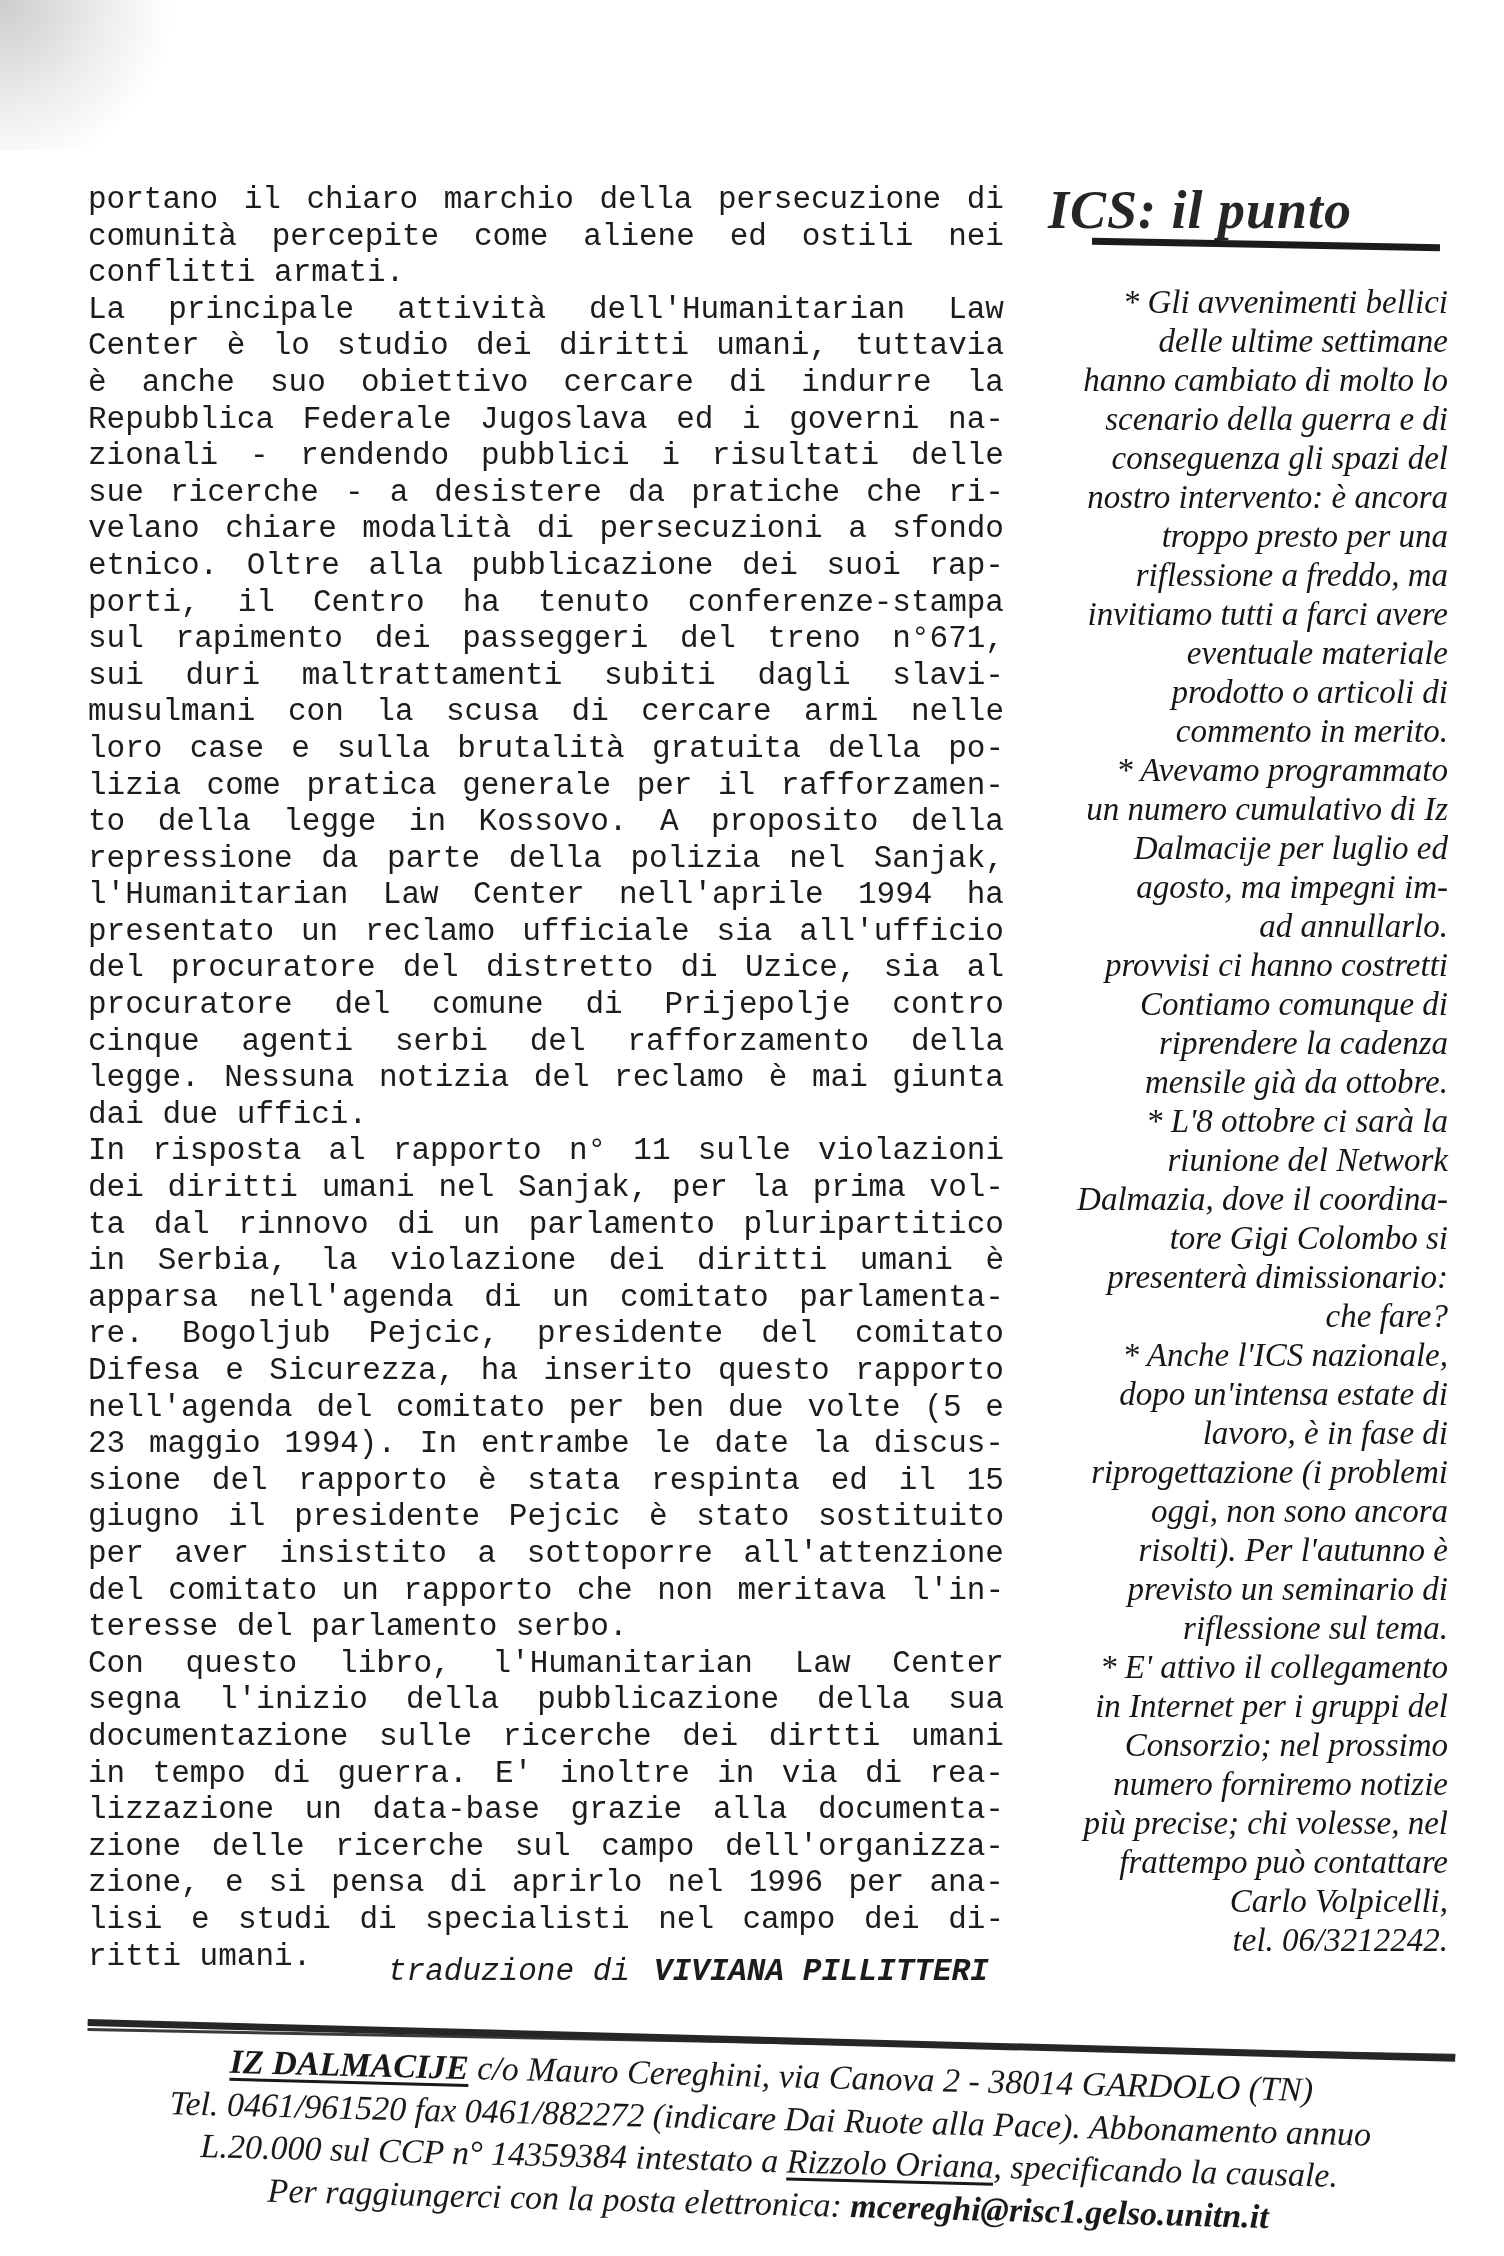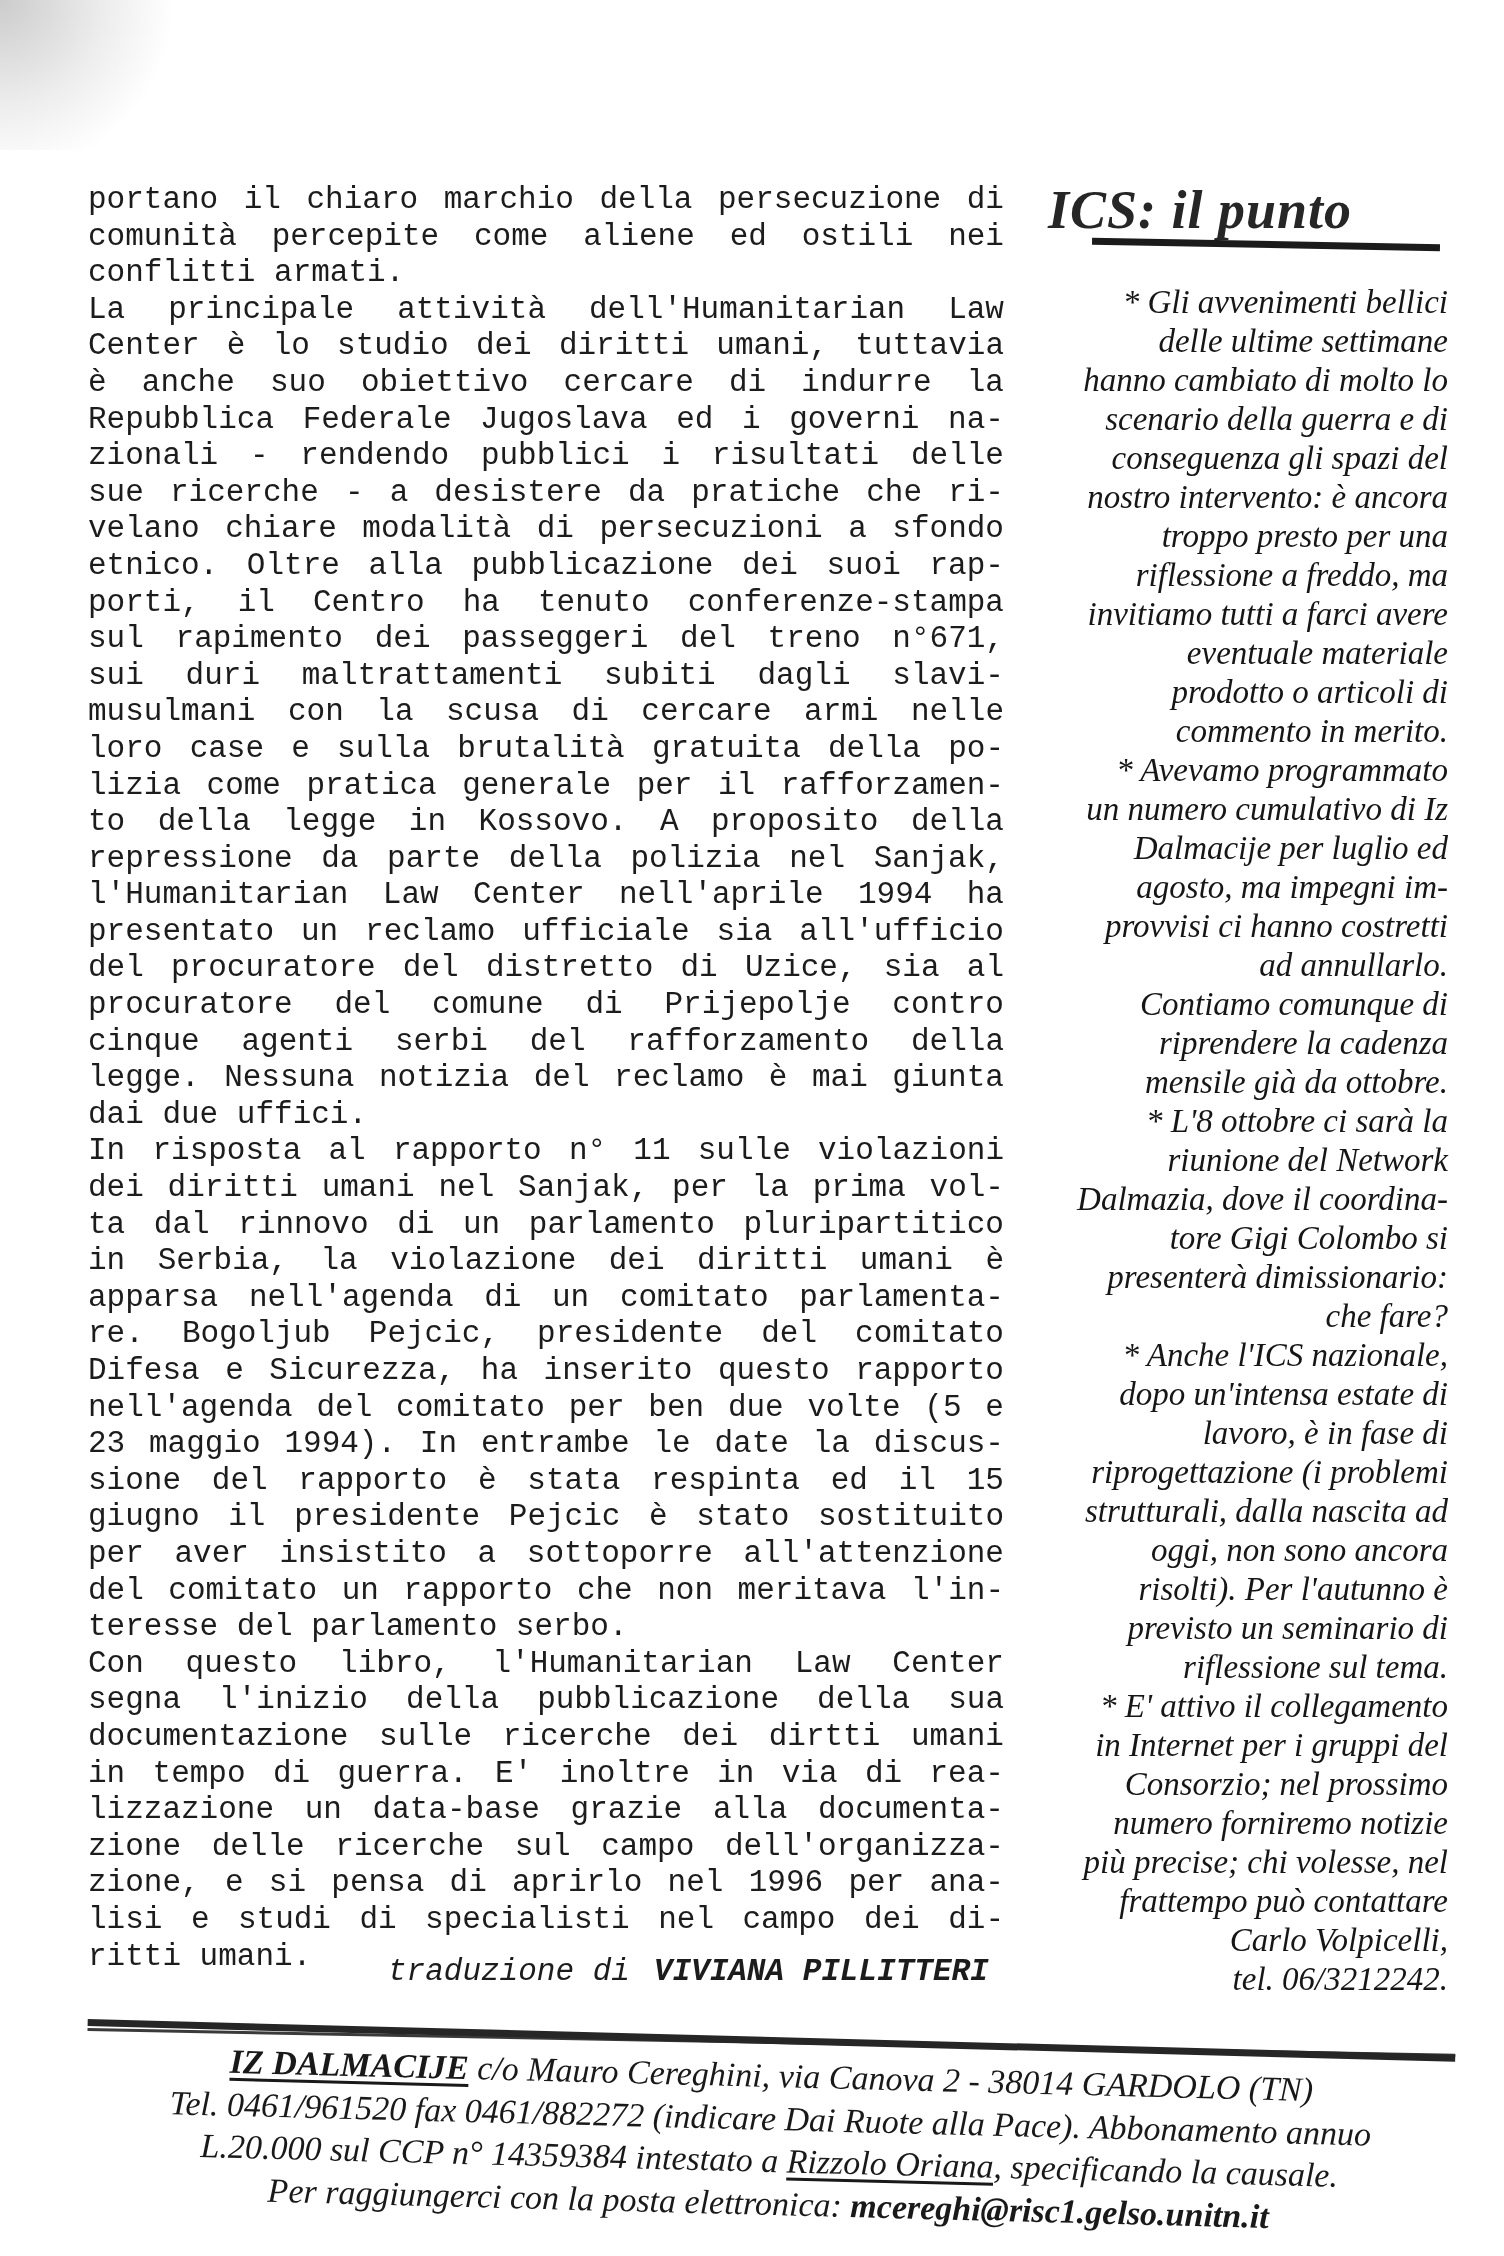--- a/index.html
+++ b/index.html
@@ -532,36 +532,35 @@
         <div class="sline">troppo presto per una</div>
         <div class="sline">riflessione a freddo, ma</div>
         <div class="sline">invitiamo tutti a farci avere</div>
         <div class="sline">eventuale materiale</div>
         <div class="sline">prodotto o articoli di</div>
         <div class="sline">commento in merito.</div>
         <div class="sline">* Avevamo programmato</div>
         <div class="sline">un numero cumulativo di Iz</div>
         <div class="sline">Dalmacije per luglio ed</div>
         <div class="sline">agosto, ma impegni im-</div>
+        <div class="sline">ad annullarlo.</div>
         <div class="sline">provvisi ci hanno costretti</div>
-        <div class="sline">ad annullarlo.</div>
         <div class="sline">Contiamo comunque di</div>
         <div class="sline">riprendere la cadenza</div>
         <div class="sline">mensile già da ottobre.</div>
         <div class="sline">* L'8 ottobre ci sarà la</div>
         <div class="sline">riunione del Network</div>
         <div class="sline">Dalmazia, dove il coordina-</div>
         <div class="sline">tore Gigi Colombo si</div>
         <div class="sline">presenterà dimissionario:</div>
         <div class="sline">che fare?</div>
         <div class="sline">* Anche l'ICS nazionale,</div>
         <div class="sline">dopo un'intensa estate di</div>
         <div class="sline">lavoro, è in fase di</div>
         <div class="sline">riprogettazione (i problemi</div>
-        <div class="sline">strutturali, dalla nascita ad</div>
         <div class="sline">oggi, non sono ancora</div>
         <div class="sline">risolti). Per l'autunno è</div>
         <div class="sline">previsto un seminario di</div>
         <div class="sline">riflessione sul tema.</div>
         <div class="sline">* E' attivo il collegamento</div>
         <div class="sline">in Internet per i gruppi del</div>
         <div class="sline">Consorzio; nel prossimo</div>
         <div class="sline">numero forniremo notizie</div>
         <div class="sline">più precise; chi volesse, nel</div>
         <div class="sline">frattempo può contattare</div>

